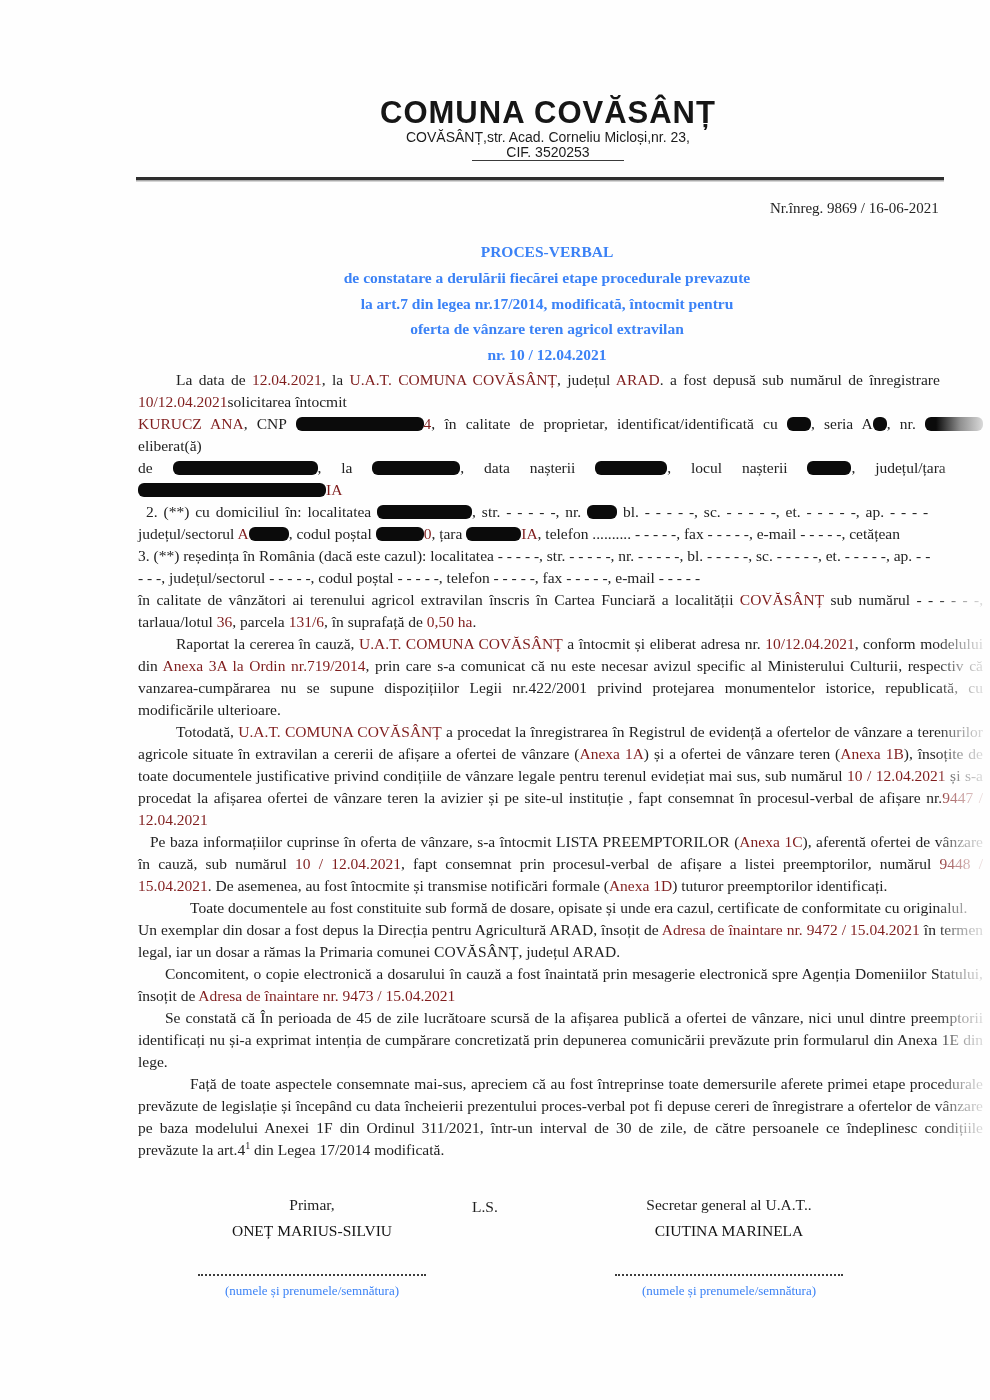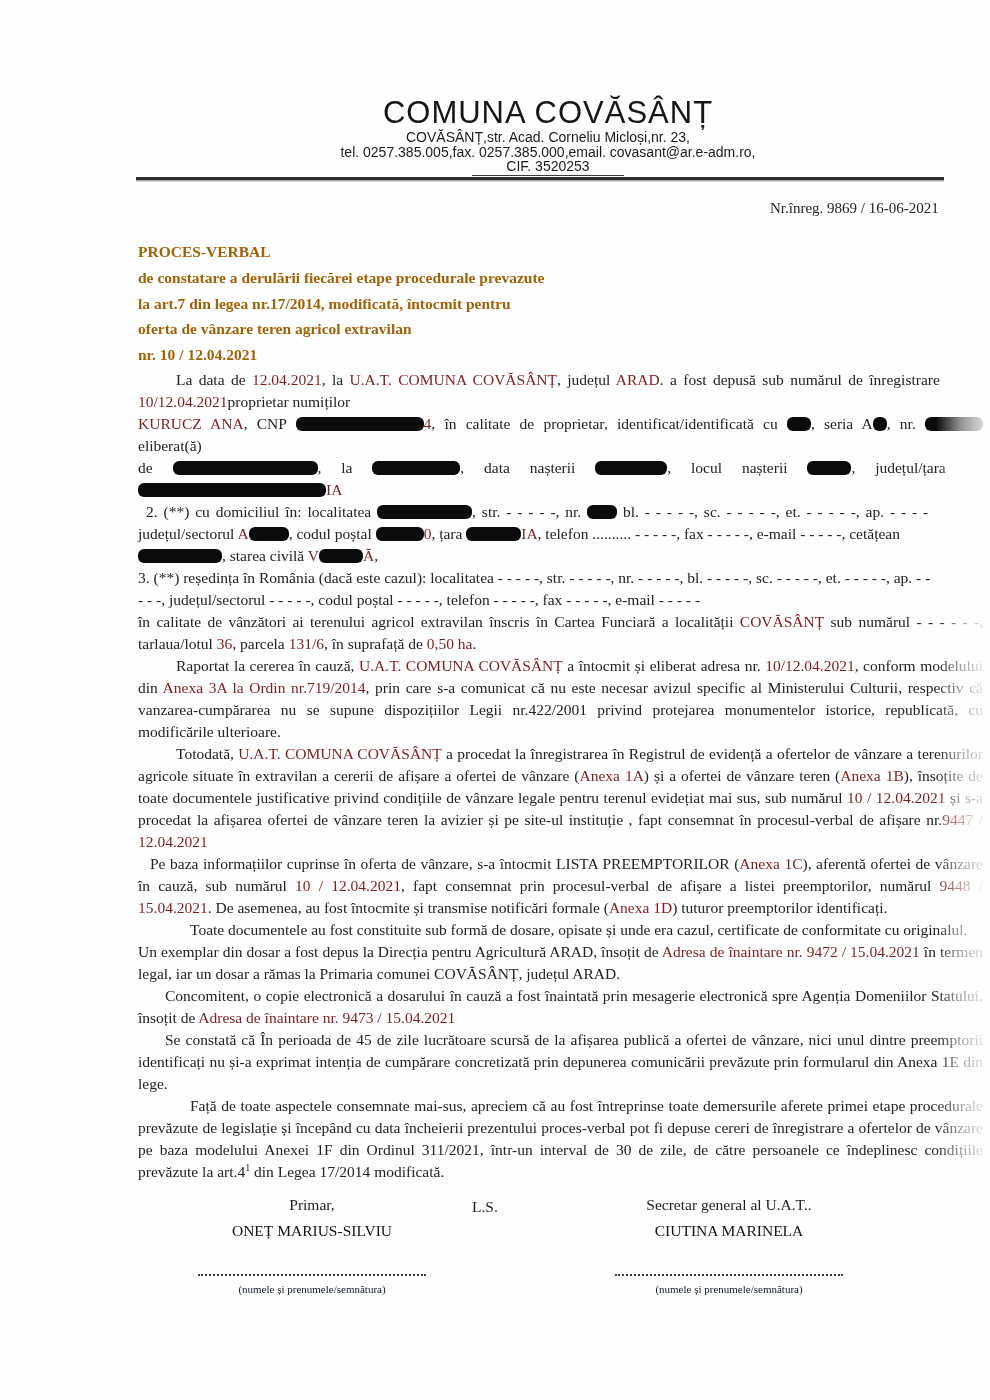--- a/index.html
+++ b/index.html
@@ -4,84 +4,82 @@
 <style>
   html,body{margin:0;padding:0;background:#e8e8e8;}
   .page{
     position:relative;width:990px;height:1400px;margin:0 auto;
     background:#fefefe;overflow:hidden;
     font-family:"Liberation Serif",serif;color:#1f1f1f;
   }
   
   .letterhead{position:absolute;top:96px;left:108px;width:880px;text-align:center;
     font-family:"Liberation Sans",sans-serif;}
-  .org-name{font-size:31px;font-weight:400;letter-spacing:1px;color:#161616;line-height:34px;}
+  .org-name{font-size:31px;font-weight:700;letter-spacing:1px;color:#161616;line-height:34px;}
   .addr-line{font-size:14px;line-height:14.5px;color:#1b1b1b;}
   .cif-wrap{display:inline-block;border-bottom:1.5px solid #3a3a3a;padding:0 34px 1px;}
   .head-rule{position:absolute;top:177px;left:136px;width:808px;height:3px;background:#2e2e2e;
     box-shadow:0 1.5px 0 rgba(70,70,70,.45);}
   
   .reg-no{position:absolute;top:200px;left:770px;font-size:15px;white-space:nowrap;color:#242424;}
   
-  .doc-title{position:absolute;top:239px;left:138px;width:818px;
-    font-weight:bold;font-size:15.5px;line-height:25.8px;color:#a16207;}
+  .doc-title{position:absolute;top:239px;left:138px;width:818px;text-align:center;
+    font-weight:bold;font-size:15.5px;line-height:25.8px;color:#3b82f6;}
   
   .doc-body{position:absolute;top:369px;left:138px;width:845px;
     font-size:15.5px;line-height:22px;text-align:justify;color:#222;}
   .doc-body p{margin:0;}
   .b{font-weight:normal;color:#7f1d1d;}
   .redact{display:inline-block;height:14px;border-radius:6px;background:#0b0b0b;vertical-align:-2px;}
   sup{font-size:10px;line-height:0;}
   
   .sig-col{position:absolute;top:1196px;width:264px;text-align:center;font-size:15.5px;}
   .sig-col.left{left:180px;}
   .sig-col.right{left:597px;}
   .sig-role{line-height:18px;}
   .sig-name{font-weight:normal;margin-top:8px;color:#131313;}
   .sig-dots{width:228px;margin:34px auto 0;border-bottom:2.5px dotted #3c3c3c;height:0;}
-  .sig-caption{margin-top:7px;font-size:11px;color:#0f172a;}
+  .sig-caption{margin-top:7px;font-size:13px;color:#3b82f6;}
   .sig-ls{position:absolute;top:1198px;left:472px;font-size:15.5px;}
   
   .fade-right{position:absolute;top:188px;left:936px;width:54px;height:1010px;pointer-events:none;
     background:linear-gradient(90deg,rgba(254,254,254,0) 0%,rgba(254,254,254,.55) 45%,rgba(254,254,254,.94) 100%);}
 </style>
 </head>
 <body>
 
 <div class="page">
 
   <div class="letterhead">
     <div class="org-name">COMUNA COVĂSÂNȚ</div>
     <div class="addr-line">COVĂSÂNȚ,str. Acad. Corneliu Micloși,nr. 23,</div>
-    <div class="addr-line">tel. 0257.385.005,fax. 0257.385.000,email. covasant@ar.e-adm.ro,</div>
     <div class="addr-line">
       <span class="cif-wrap">CIF. 3520253</span>
     </div>
   </div>
   <div class="head-rule"></div>
 
   <div class="reg-no">Nr.înreg. 9869 / 16-06-2021</div>
 
   <div class="doc-title">
     <div>PROCES-VERBAL</div>
     <div>de constatare a derulării fiecărei etape procedurale prevazute</div>
     <div>la art.7 din legea nr.17/2014, modificată, întocmit pentru</div>
     <div>oferta de vânzare teren agricol extravilan</div>
     <div>nr. 10 / 12.04.2021</div>
   </div>
 
   <div class="doc-body">
       <p style="text-indent: 38px; word-spacing: 2.5px;"><span>La data de </span><span class="b">12.04.2021</span><span>, la </span><span class="b">U.A.T. COMUNA COVĂSÂNȚ</span><span>, județul </span><span class="b">ARAD</span><span>. a fost depusă sub numărul de înregistrare</span></p>
-      <p><span class="b">10/12.04.2021</span><span>proprietar numiților</span></p>
+      <p><span class="b">10/12.04.2021</span><span>solicitarea întocmit</span></p>
       <p style="word-spacing: 1px;"><span class="b">KURUCZ ANA</span><span>, CNP </span><span class="redact" style="width: 128px;"></span><span class="b">4</span><span>, în calitate de proprietar, identificat/identificată cu </span><span class="redact" style="width: 24px;"></span><span>, seria A</span><span class="redact" style="width: 14px;"></span><span>, nr. </span><span class="redact" style="width: 58px;"></span><span> eliberat(ă)</span></p>
       <p style="word-spacing: 16px;"><span>de </span><span class="redact" style="width: 145px;"></span><span>, la </span><span class="redact" style="width: 88px;"></span><span>, data nașterii </span><span class="redact" style="width: 72px;"></span><span>, locul nașterii </span><span class="redact" style="width: 44px;"></span><span>, județul/țara</span></p>
       <p><span class="redact" style="width: 188px;"></span><span class="b">IA</span></p>
       <p style="word-spacing: 2px; margin-left: 8px;"><span>2. (**) cu domiciliul în: localitatea </span><span class="redact" style="width: 95px;"></span><span>, str. - - - - -, nr. </span><span class="redact" style="width: 30px;"></span><span> bl. - - - - -, sc. - - - - -, et. - - - - -, ap. - - - -</span></p>
       <p><span>județul/sectorul </span><span class="b">A</span><span class="redact" style="width: 40px;"></span><span>, codul poștal </span><span class="redact" style="width: 48px;"></span><span class="b">0</span><span>, țara </span><span class="redact" style="width: 55px;"></span><span class="b">IA</span><span>, telefon .......... - - - - -, fax - - - - -, e-mail - - - - -, cetățean</span></p>
-      <p><span class="redact" style="width: 84px;"></span><span>, starea civilă </span><span class="b">V</span><span class="redact" style="width: 44px;"></span><span class="b">Ă</span><span>,</span></p>
       <p><span>3. (**) reședința în România (dacă este cazul): localitatea - - - - -, str. - - - - -, nr. - - - - -, bl. - - - - -, sc. - - - - -, et. - - - - -, ap. - -</span></p>
       <p><span>- - -, județul/sectorul - - - - -, codul poștal - - - - -, telefon - - - - -, fax - - - - -, e-mail - - - - -</span></p>
       <p><span>în calitate de vânzători ai terenului agricol extravilan înscris în Cartea Funciară a localității </span><span class="b">COVĂSÂNȚ</span><span> sub numărul - - - - - -, tarlaua/lotul </span><span class="b">36</span><span>, parcela </span><span class="b">131/6</span><span>, în suprafață de </span><span class="b">0,50 ha</span><span>.</span></p>
       <p style="text-indent: 38px;"><span>Raportat la cererea în cauză, </span><span class="b">U.A.T. COMUNA COVĂSÂNȚ</span><span> a întocmit și eliberat adresa nr. </span><span class="b">10/12.04.2021</span><span>, conform modelului din </span><span class="b">Anexa 3A la Ordin nr.719/2014</span><span>, prin care s-a comunicat că nu este necesar avizul specific al Ministerului Culturii, respectiv că vanzarea-cumpărarea nu se supune dispozițiilor Legii nr.422/2001 privind protejarea monumentelor istorice, republicată, cu modificările ulterioare.</span></p>
       <p style="text-indent: 38px;"><span>Totodată, </span><span class="b">U.A.T. COMUNA COVĂSÂNȚ</span><span> a procedat la înregistrarea în Registrul de evidență a ofertelor de vânzare a terenurilor agricole situate în extravilan a cererii de afișare a ofertei de vânzare (</span><span class="b">Anexa 1A</span><span>) și a ofertei de vânzare teren (</span><span class="b">Anexa 1B</span><span>), însoțite de toate documentele justificative privind condițiile de vânzare legale pentru terenul evidețiat mai sus, sub numărul </span><span class="b">10 / 12.04.2021</span><span> și s-a procedat la afișarea ofertei de vânzare teren la avizier și pe site-ul instituție , fapt consemnat în procesul-verbal de afișare nr.</span><span class="b">9447 / 12.04.2021</span></p>
       <p style="text-indent: 12px;"><span>Pe baza informațiilor cuprinse în oferta de vânzare, s-a întocmit LISTA PREEMPTORILOR (</span><span class="b">Anexa 1C</span><span>), aferentă ofertei de vânzare în cauză, sub numărul </span><span class="b">10 / 12.04.2021</span><span>, fapt consemnat prin procesul-verbal de afișare a listei preemptorilor, numărul </span><span class="b">9448 / 15.04.2021</span><span>. De asemenea, au fost întocmite și transmise notificări formale (</span><span class="b">Anexa 1D</span><span>) tuturor preemptorilor identificați.</span></p>
       <p style="text-indent: 52px;"><span>Toate documentele au fost constituite sub formă de dosare, opisate și unde era cazul, certificate de conformitate cu originalul.</span></p>
       <p><span>Un exemplar din dosar a fost depus la Direcția pentru Agricultură ARAD, însoțit de </span><span class="b">Adresa de înaintare nr. 9472 / 15.04.2021</span><span> în termen legal, iar un dosar a rămas la Primaria comunei COVĂSÂNȚ, județul ARAD.</span></p>
       <p style="text-indent: 27px;"><span>Concomitent, o copie electronică a dosarului în cauză a fost înaintată prin mesagerie electronică spre Agenția Domeniilor Statului, însoțit de </span><span class="b">Adresa de înaintare nr. 9473 / 15.04.2021</span></p>
       <p style="text-indent: 27px;"><span>Se constată că În perioada de 45 de zile lucrătoare scursă de la afișarea publică a ofertei de vânzare, nici unul dintre preemptorii identificați nu și-a exprimat intenția de cumpărare concretizată prin depunerea comunicării prevăzute prin formularul din Anexa 1E din lege.</span></p>

